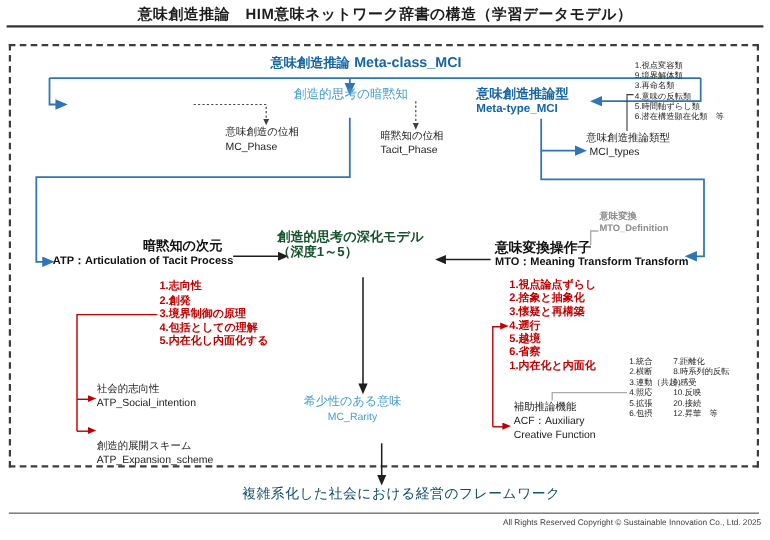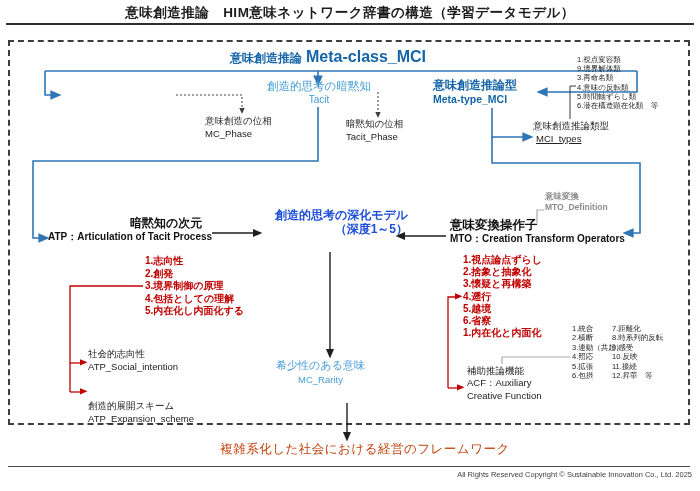--- a/index.html
+++ b/index.html
@@ -10,64 +10,64 @@
   .title-rule{left:6px;top:23px;width:688px;border-top:2px solid #2f2f2f;height:0;}
   .frame{left:8px;top:40px;width:678px;height:381px;border:2px dashed #3d3d3d;}
   svg.wires{position:absolute;left:0;top:0;}
 
   .blue-dk{color:#1565A8;}
   .blue-lt{color:#449BD4;}
   .red{color:#C00000;font-weight:bold;}
   .gray{color:#8C8C8C;font-weight:bold;}
 
   .n-metaclass{left:230px;top:48px;width:180px;text-align:center;font-weight:bold;}
-  .n-metaclass .jp{font-size:12px;}
-  .n-metaclass .en{font-size:16px;margin-left:4px;margin-top:16px;}
+  .n-metaclass .jp{font-size:12px;margin-left:16px;}
+  .n-metaclass .en{font-size:13px;margin-left:4px;margin-top:16px;}
 
   .n-mc{left:62px;top:76px;font-size:11px;line-height:14px;}
   .n-tacit{left:253px;top:79px;width:132px;text-align:center;line-height:14px;}
   .n-tacit .jp{font-size:11.5px;}
   .n-tacit .en{font-size:10px;}
   .n-metatype{left:433px;top:79px;font-weight:bold;line-height:13.5px;}
   .n-metatype .jp{font-size:12px;}
   .n-metatype .en{font-size:10.5px;}
 
   .small-label{font-size:9.5px;line-height:12.5px;color:#222;}
   .n-mcphase{left:205px;top:115px;}
   .n-tacitphase{left:346px;top:118px;}
   .n-mcitypes{left:533px;top:120px;}
-  .n-mcitypes .en{padding-left:3px;text-decoration:underline;}
+  .n-mcitypes .en{padding-left:3px;}
   .n-mtodef{left:545px;top:191px;font-size:8.5px;line-height:11px;}
 
   .tiny-list{font-size:7.5px;line-height:9.2px;color:#1d1d1d;}
   .l-mcitypes{left:577px;top:55px;}
   .l-acf1{left:572px;top:324px;line-height:9.4px;}
   .l-acf2{left:612px;top:324px;line-height:9.4px;}
 
   .n-atp-jp{left:130px;top:215px;font-size:12px;font-weight:bold;color:#111;}
   .n-atp-en{left:48px;top:230px;font-size:10px;font-weight:bold;color:#111;}
-  .n-depth{left:252px;top:209px;width:156px;text-align:right;font-weight:bold;color:#1d4ed8;}
+  .n-depth{left:252px;top:209px;width:156px;text-align:left;font-weight:bold;color:#14532d;}
   .n-depth .l1,.n-depth .l2{font-size:12px;line-height:13.5px;display:block;}
   .n-depth .l3{font-size:9.5px;line-height:12px;display:block;}
   .n-mto{left:450px;top:218px;font-weight:bold;color:#111;line-height:14px;}
   .n-mto .jp{font-size:12.5px;}
   .n-mto .en{font-size:10px;}
 
   .l-atp{left:145px;top:255px;font-size:10px;line-height:12.6px;}
   .l-mto{left:463px;top:254px;font-size:10px;line-height:12.2px;}
 
   .n-social{left:88px;top:348px;}
   .n-expansion{left:88px;top:377px;margin-top:23px;}
   .n-acf{left:467px;top:365px;font-size:9.5px;line-height:12.3px;color:#222;}
 
   .n-rarity{left:248px;top:359px;width:145px;text-align:center;line-height:13.5px;}
   .n-rarity .jp{font-size:11px;}
   .n-rarity .en{font-size:9.5px;}
 
-  .framework{left:185px;top:441px;width:360px;text-align:center;font-size:12.5px;color:#c2410c;letter-spacing:.5px;}
+  .framework{left:185px;top:441px;width:360px;text-align:center;font-size:12.5px;color:#0c4a6e;letter-spacing:.5px;}
   .footer-rule{left:8px;top:466px;width:682px;border-top:1.5px solid #4a4a4a;height:0;}
   .copyright{right:8px;top:470px;font-size:7.5px;color:#3e3e3e;}
   .blk{display:block;}
 </style>
 </head>
 <body>
 
 <div class="stage">
 
   <div class="abs title">意味創造推論　HIM意味ネットワーク辞書の構造（学習データモデル）</div>
@@ -117,21 +117,20 @@
     <path d="M448,388 H458" stroke="#C00000" stroke-width="1.3" fill="none" marker-end="url(#ar)"></path>
   </svg>
 
   <div class="abs n-metaclass">
     <span class="jp blue-dk">意味創造推論</span><span class="en blue-dk">Meta-class_MCI</span>
   </div>
 
 
   <div class="abs n-tacit blue-lt">
     <span class="jp blk">創造的思考の暗黙知</span>
-    <span class="en blk">Tacit</span>
   </div>
 
   <div class="abs n-metatype">
     <span class="jp blk blue-dk">意味創造推論型</span>
     <span class="en blk blue-dk">Meta-type_MCI</span>
   </div>
 
   <div class="abs small-label n-mcphase">
     <span class="blk">意味創造の位相</span>
     <span class="blk">MC_Phase</span>
@@ -164,21 +163,21 @@
   <div class="abs n-atp-jp">暗黙知の次元</div>
   <div class="abs n-atp-en">ATP：Articulation of Tacit Process</div>
 
   <div class="abs n-depth">
     <span class="l1">創造的思考の深化モデル</span>
     <span class="l2">（深度1～5）</span>
   </div>
 
   <div class="abs n-mto">
     <span class="jp blk">意味変換操作子</span>
-    <span class="en blk">MTO：Creation Transform Operators</span>
+    <span class="en blk">MTO：Meaning Transform Transform</span>
   </div>
 
   <div class="abs red l-atp">
     <div>1.志向性</div>
     <div>2.創発</div>
     <div>3.境界制御の原理</div>
     <div>4.包括としての理解</div>
     <div>5.内在化し内面化する</div>
   </div>
 
@@ -218,21 +217,21 @@
     <div>3.連動（共起）</div>
     <div>4.照応</div>
     <div>5.拡張</div>
     <div>6.包摂</div>
   </div>
   <div class="abs tiny-list l-acf2">
     <div>7.距離化</div>
     <div>8.時系列的反転</div>
     <div>9.感受</div>
     <div>10.反映</div>
-    <div>11.接続</div>
+    <div>20.接続</div>
     <div>12.昇華　等</div>
   </div>
 
   <div class="abs framework">複雑系化した社会における経営のフレームワーク</div>
   <div class="abs footer-rule"></div>
   <div class="abs copyright">All Rights Reserved Copyright © Sustainable Innovation Co., Ltd. 2025</div>
 
 </div>
 
 </body></html>

